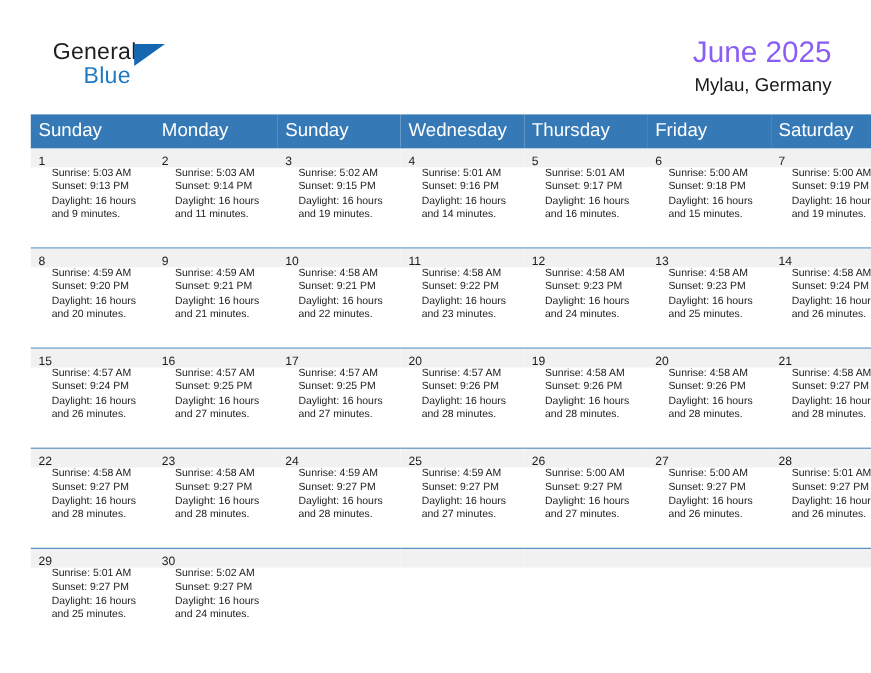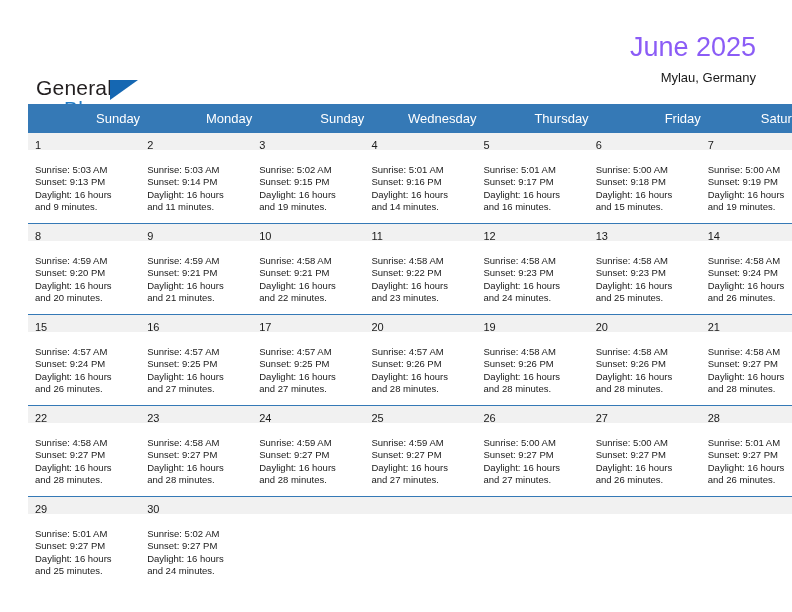--- a/index.html
+++ b/index.html
@@ -24,25 +24,24 @@
   
   .top {
     position: absolute;
     left: 0;
     top: 0;
     width: 792px;
     height: 104px;
   }
   .logo {
     position: absolute;
-    left: 36px;
+    left: 48px;
     top: 36px;
     width: 140px;
     height: 54px;
-    margin-top: 40px;
   }
   .logo-general {
     position: absolute;
     left: 0;
     top: 0;
     font-size: 21px;
     letter-spacing: .2px;
     color: #231f20;
     font-family: "Liberation Sans", sans-serif;
   }
@@ -72,42 +71,42 @@
     text-align: right;
   }
   .month-title {
     font-size: 27px;
     color: #8b5cf6;
     font-weight: normal;
     line-height: 34px;
     white-space: nowrap;
   }
   .location {
-    font-size: 13px;
+    font-size: 17px;
     color: #1a1a1a;
     line-height: 20px;
     margin-top: 4px;
     white-space: nowrap;
   }
 
   
   .calendar {
     position: absolute;
     left: 28px;
     top: 104px;
     width: 736px;
     border-collapse: collapse;
     table-layout: fixed;
   }
   .calendar th {
     background: #3579b6;
     color: #ffffff;
-    font-size: 13px;
+    font-size: 17px;
     font-weight: normal;
-    text-align: right;
+    text-align: left;
     padding: 5px 0 5px 7px;
     height: 18px;
     border: none;
     width: 105.14px;
   }
   .calendar td {
     vertical-align: top;
     padding: 0;
     border-top: 1px solid #3579b6;
     height: 90px;
@@ -129,24 +128,25 @@
   }
   .daynum {
     font-size: 11px;
     color: #1a1a1a;
     line-height: 13px;
   }
   .cell-empty .daynum-band {
     background: #f1f1f1;
   }
   .details {
-    padding: 14px 5px 0 7px;
+    padding: 0 5px 0 7px;
     font-size: 9.5px;
     line-height: 12.4px;
     color: #1a1a1a;
+    margin-left: 12px;
   }
   .details div {
     white-space: nowrap;
   }
 </style>
 </head>
 <body>
 
 <div class="page">
 

